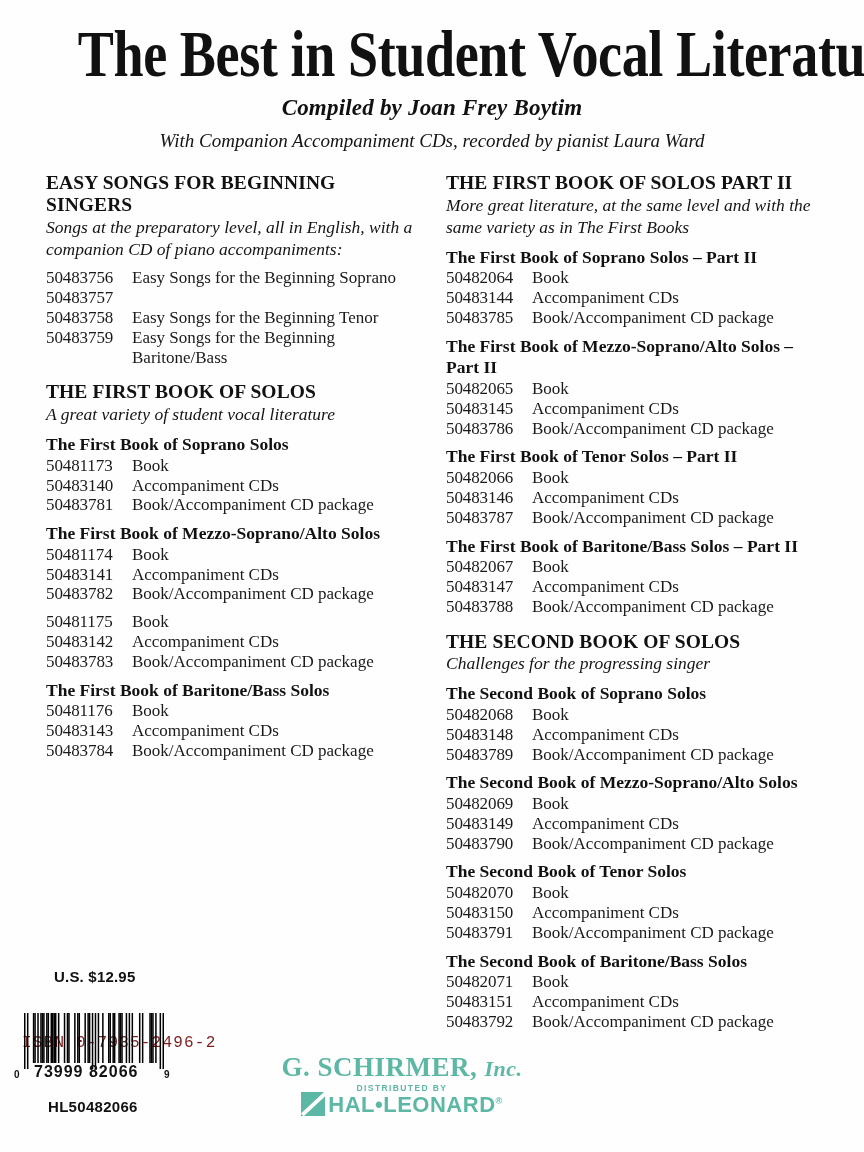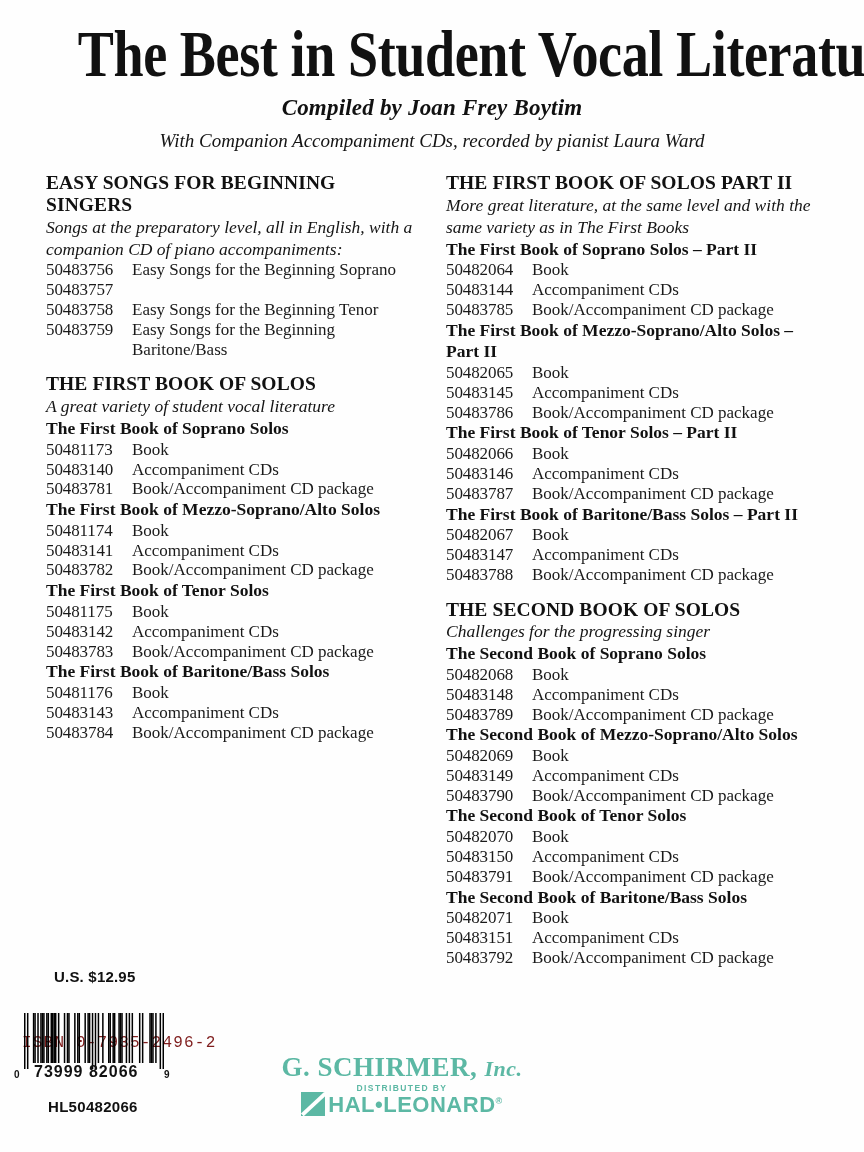--- a/index.html
+++ b/index.html
@@ -82,21 +82,21 @@
   }
   .section-sub {
     font-family: "Liberation Serif", "DejaVu Serif", serif;
     font-style: italic;
     font-size: 17.5px;
     line-height: 1.25;
     color: #141414;
     margin-top: 1px;
   }
 
-  .group { }
+  .group { margin-top: 8px; }
   .group-title {
     font-family: "Liberation Serif", "DejaVu Serif", serif;
     font-weight: 700;
     font-size: 17.5px;
     line-height: 1.24;
     color: #111;
   }
 
   .items { margin-top: 0px; }
   .item {
@@ -318,21 +318,20 @@
                 <span class="code">50483141</span>
                 <span class="desc">Accompaniment CDs</span>
               </div>
               <div class="item">
                 <span class="code">50483782</span>
                 <span class="desc">Book/Accompaniment CD package</span>
               </div>
             </div>
           </div>
           <div class="group">
-            <div class="group-title">The First Book of Tenor Solos</div>
             <div class="items">
               <div class="item">
                 <span class="code">50481175</span>
                 <span class="desc">Book</span>
               </div>
               <div class="item">
                 <span class="code">50483142</span>
                 <span class="desc">Accompaniment CDs</span>
               </div>
               <div class="item">

